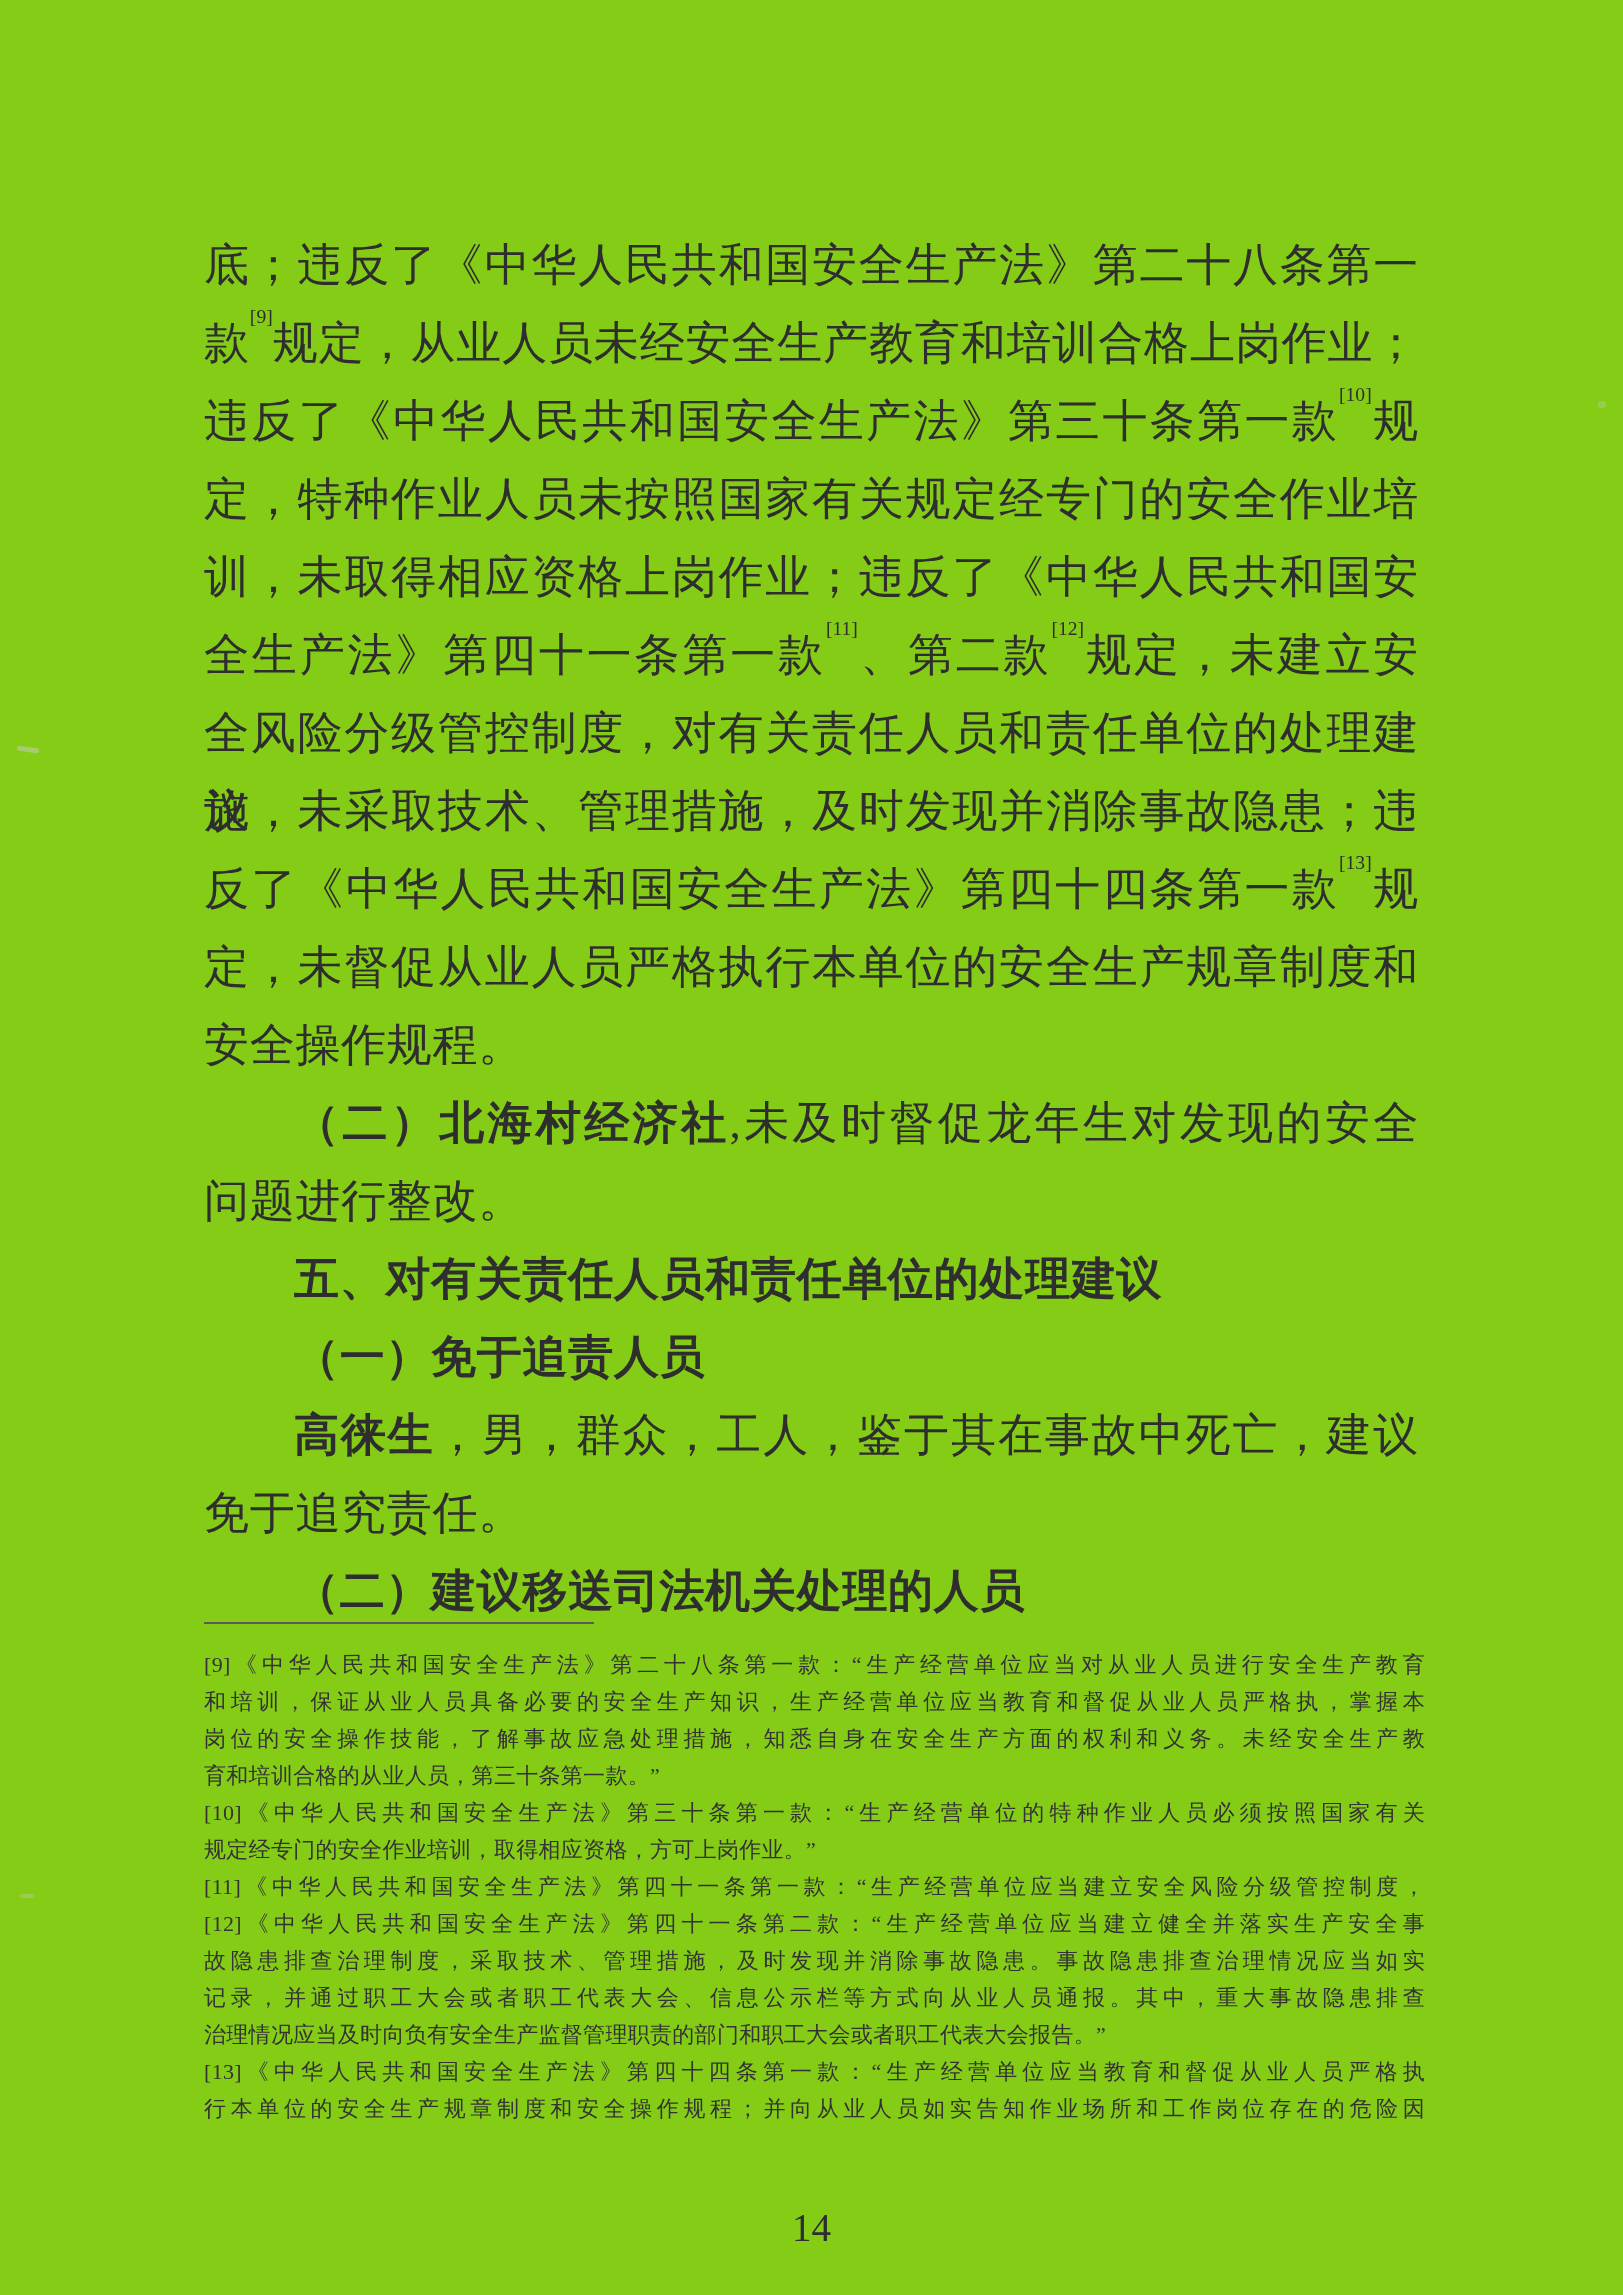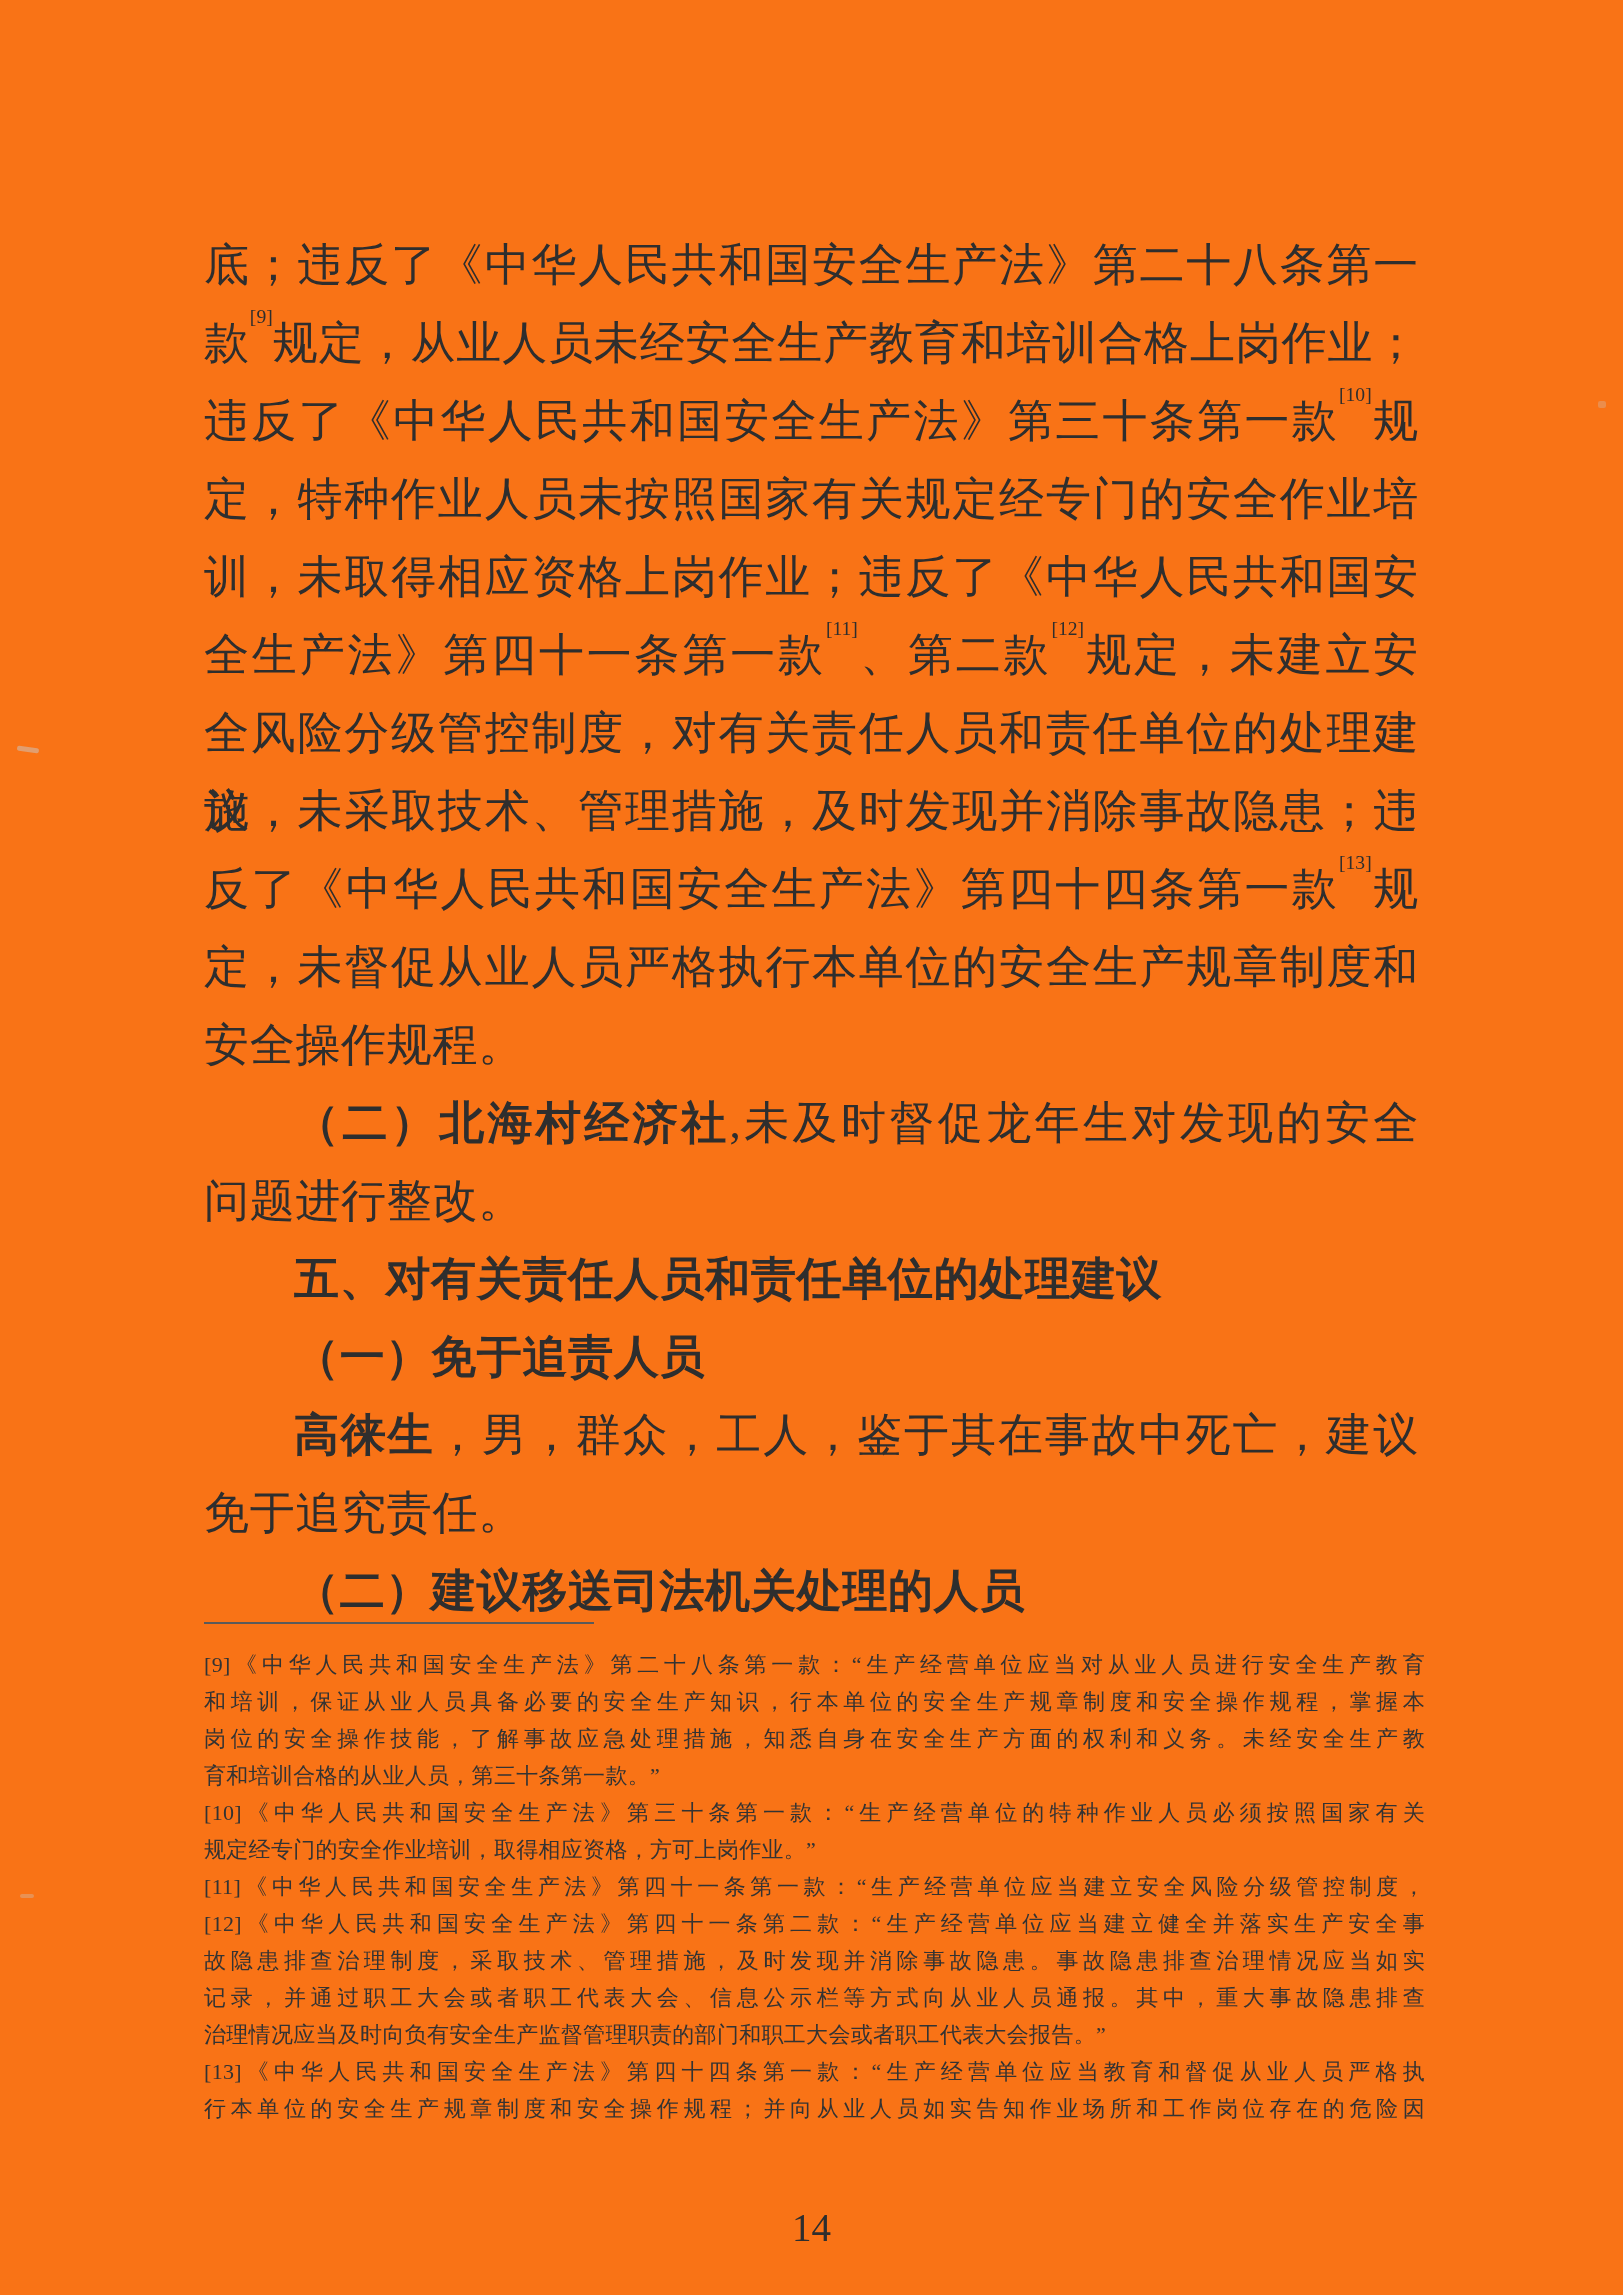--- a/index.html
+++ b/index.html
@@ -1,19 +1,19 @@
 <!DOCTYPE html>
 <html style="font-size:10.5px"><head>
 <meta charset="utf-8">
 <style>
   html,body{margin:0;padding:0;background:#e8e8e8;}
   .page{
     position:relative;
     width:1623px;height:2295px;
-    background:#f97316;
+    background:#84cc16;
     margin:0 auto;
     overflow:hidden;
     font-family:"Liberation Serif","DejaVu Serif",serif;
     color:#2e2e2e;
   }
   
   .body-text{
     position:absolute;
     left:204px;top:226px;width:1215px;
   }
@@ -101,21 +101,21 @@
       <div class="line indent"><span class="b">（一）免于追责人员</span></div>
       <div class="line fill indent"><span class="b">高徕生</span><span>，男，群众，工人，鉴于其在事故中死亡，建议</span></div>
       <div class="line"><span>免于追究责任。</span></div>
       <div class="line indent"><span class="b">（二）建议移送司法机关处理的人员</span></div>
     </main>
 
   <div class="footnote-sep"></div>
 
   <section class="footnotes" id="footnotes">
       <div class="fn-line fill">[9]《中华人民共和国安全生产法》第二十八条第一款：“生产经营单位应当对从业人员进行安全生产教育</div>
-      <div class="fn-line fill">和培训，保证从业人员具备必要的安全生产知识，行本单位的安全生产规章制度和安全操作规程，掌握本</div>
+      <div class="fn-line fill">和培训，保证从业人员具备必要的安全生产知识，生产经营单位应当教育和督促从业人员严格执，掌握本</div>
       <div class="fn-line fill">岗位的安全操作技能，了解事故应急处理措施，知悉自身在安全生产方面的权利和义务。未经安全生产教</div>
       <div class="fn-line">育和培训合格的从业人员，第三十条第一款。”</div>
       <div class="fn-line fill">[10]《中华人民共和国安全生产法》第三十条第一款：“生产经营单位的特种作业人员必须按照国家有关</div>
       <div class="fn-line">规定经专门的安全作业培训，取得相应资格，方可上岗作业。”</div>
       <div class="fn-line fill">[11]《中华人民共和国安全生产法》第四十一条第一款：“生产经营单位应当建立安全风险分级管控制度，</div>
       <div class="fn-line fill">[12]《中华人民共和国安全生产法》第四十一条第二款：“生产经营单位应当建立健全并落实生产安全事</div>
       <div class="fn-line fill">故隐患排查治理制度，采取技术、管理措施，及时发现并消除事故隐患。事故隐患排查治理情况应当如实</div>
       <div class="fn-line fill">记录，并通过职工大会或者职工代表大会、信息公示栏等方式向从业人员通报。其中，重大事故隐患排查</div>
       <div class="fn-line">治理情况应当及时向负有安全生产监督管理职责的部门和职工大会或者职工代表大会报告。”</div>
       <div class="fn-line fill">[13]《中华人民共和国安全生产法》第四十四条第一款：“生产经营单位应当教育和督促从业人员严格执</div>

